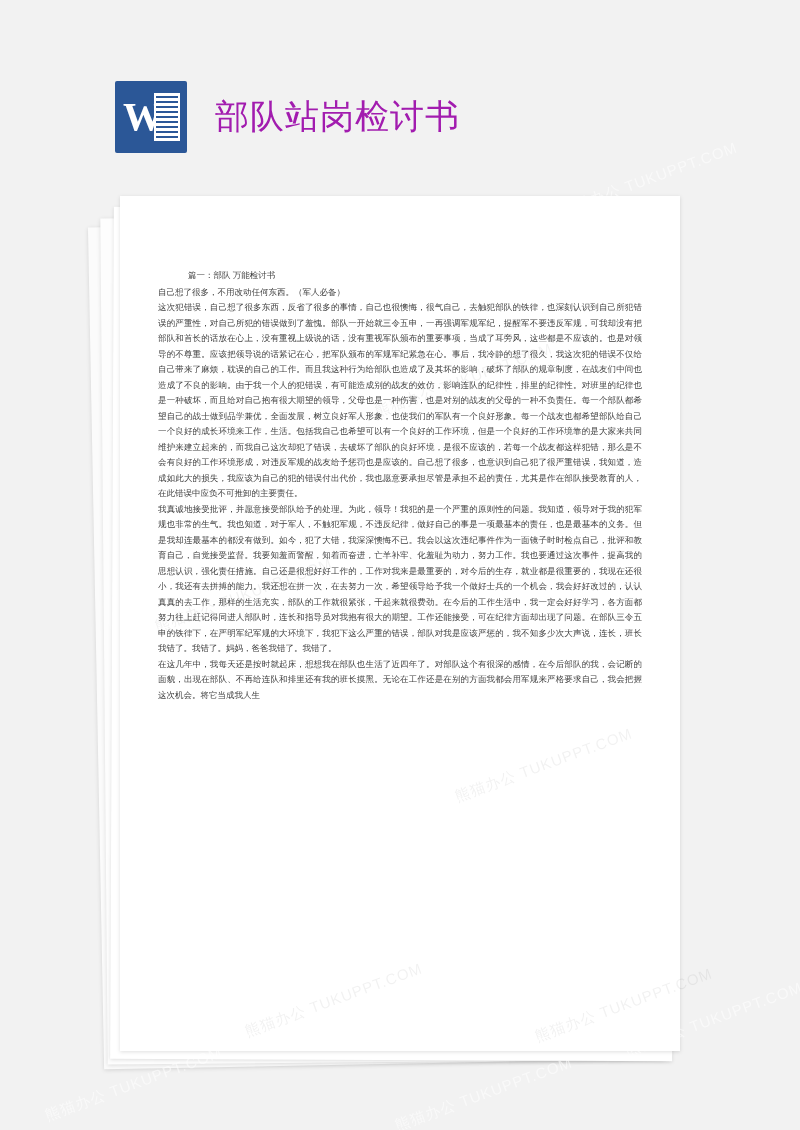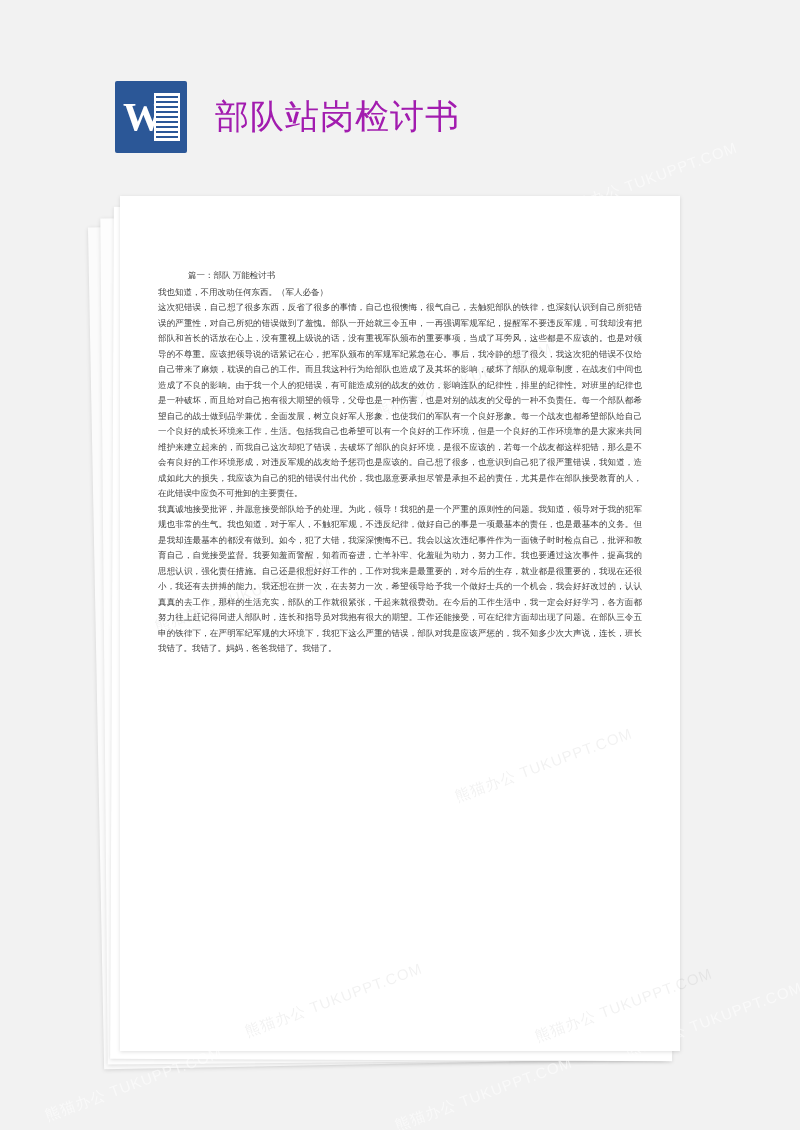--- a/index.html
+++ b/index.html
@@ -172,23 +172,24 @@
 </div>
 
 <div class="stack">
   <div class="sheet back3"></div>
   <div class="sheet back2"></div>
   <div class="sheet back1"></div>
 
   <div class="sheet front">
     <div class="page-body">
       <p class="para heading">篇一：部队 万能检讨书</p>
-      <p class="para">我也知道，不用改动任何东西。（军人必备）</p>
+      <p class="para">自己想了很多，不用改动任何东西。（军人必备）</p>
       <p class="para">这次犯错误，自己想了很多东西，反省了很多的事情，自己也很懊悔，很气自己，去触犯部队的铁律，也深刻认识到自己所犯错误的严重性，对自己所犯的错误做到了羞愧。部队一开始就三令五申，一再强调军规军纪，提醒军不要违反军规，可我却没有把部队和首长的话放在心上，没有重视上级说的话，没有重视军队颁布的重要事项，当成了耳旁风，这些都是不应该的。也是对领导的不尊重。应该把领导说的话紧记在心，把军队颁布的军规军纪紧急在心。事后，我冷静的想了很久，我这次犯的错误不仅给自己带来了麻烦，耽误的自己的工作。而且我这种行为给部队也造成了及其坏的影响，破坏了部队的规章制度，在战友们中间也造成了不良的影响。由于我一个人的犯错误，有可能造成别的战友的效仿，影响连队的纪律性，排里的纪律性。对班里的纪律也是一种破坏，而且给对自己抱有很大期望的领导，父母也是一种伤害，也是对别的战友的父母的一种不负责任。每一个部队都希望自己的战士做到品学兼优，全面发展，树立良好军人形象，也使我们的军队有一个良好形象。每一个战友也都希望部队给自己一个良好的成长环境来工作，生活。包括我自己也希望可以有一个良好的工作环境，但是一个良好的工作环境靠的是大家来共同维护来建立起来的，而我自己这次却犯了错误，去破坏了部队的良好环境，是很不应该的，若每一个战友都这样犯错，那么是不会有良好的工作环境形成，对违反军规的战友给予惩罚也是应该的。自己想了很多，也意识到自己犯了很严重错误，我知道，造成如此大的损失，我应该为自己的犯的错误付出代价，我也愿意要承担尽管是承担不起的责任，尤其是作在部队接受教育的人，在此错误中应负不可推卸的主要责任。</p>
       <p class="para">我真诚地接受批评，并愿意接受部队给予的处理。为此，领导！我犯的是一个严重的原则性的问题。我知道，领导对于我的犯军规也非常的生气。我也知道，对于军人，不触犯军规，不违反纪律，做好自己的事是一项最基本的责任，也是最基本的义务。但是我却连最基本的都没有做到。如今，犯了大错，我深深懊悔不已。我会以这次违纪事件作为一面镜子时时检点自己，批评和教育自己，自觉接受监督。我要知羞而警醒，知着而奋进，亡羊补牢、化羞耻为动力，努力工作。我也要通过这次事件，提高我的思想认识，强化责任措施。自己还是很想好好工作的，工作对我来是最重要的，对今后的生存，就业都是很重要的，我现在还很小，我还有去拼搏的能力。我还想在拼一次，在去努力一次，希望领导给予我一个做好士兵的一个机会，我会好好改过的，认认真真的去工作，那样的生活充实，部队的工作就很紧张，干起来就很费劲。在今后的工作生活中，我一定会好好学习，各方面都努力往上赶记得同进人部队时，连长和指导员对我抱有很大的期望。工作还能接受，可在纪律方面却出现了问题。在部队三令五申的铁律下，在严明军纪军规的大环境下，我犯下这么严重的错误，部队对我是应该严惩的，我不知多少次大声说，连长，班长我错了。我错了。妈妈，爸爸我错了。我错了。</p>
+      <p class="para">在这几年中，我每天还是按时就起床，想想我在部队也生活了近四年了。对部队这个有很深的感情，在今后部队的我，会记断的面貌，出现在部队、不再给连队和排里还有我的班长摸黑。无论在工作还是在别的方面我都会用军规来严格要求自己，我会把握这次机会。将它当成我人生</p>
     </div>
 
     <span class="wm" style="left:250px; top:175px;">熊猫办公 TUKUPPT.COM</span>
     <span class="wm" style="left:30px; top:390px;">熊猫办公 TUKUPPT.COM</span>
     <span class="wm" style="left:330px; top:560px;">熊猫办公 TUKUPPT.COM</span>
     <span class="wm" style="left:120px; top:795px;">熊猫办公 TUKUPPT.COM</span>
     <span class="wm" style="left:410px; top:800px;">熊猫办公 TUKUPPT.COM</span>
   </div>
 </div>
 

